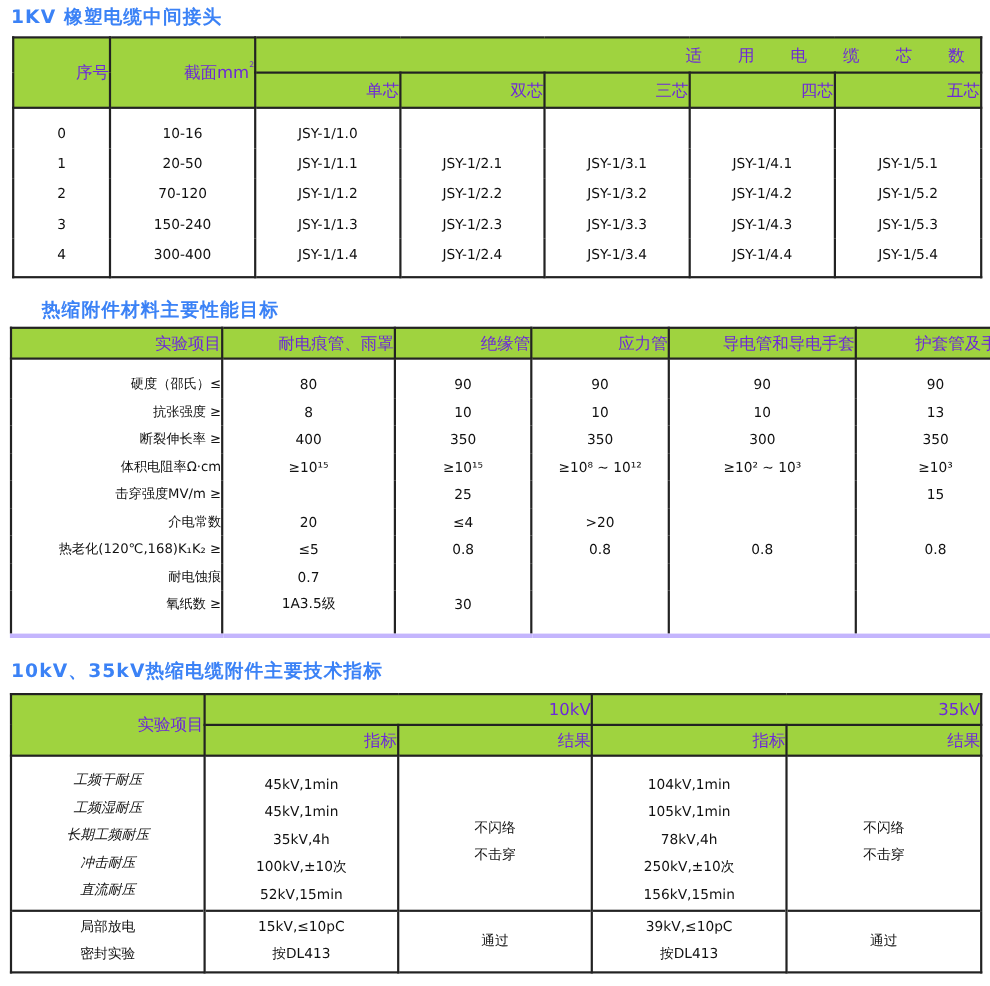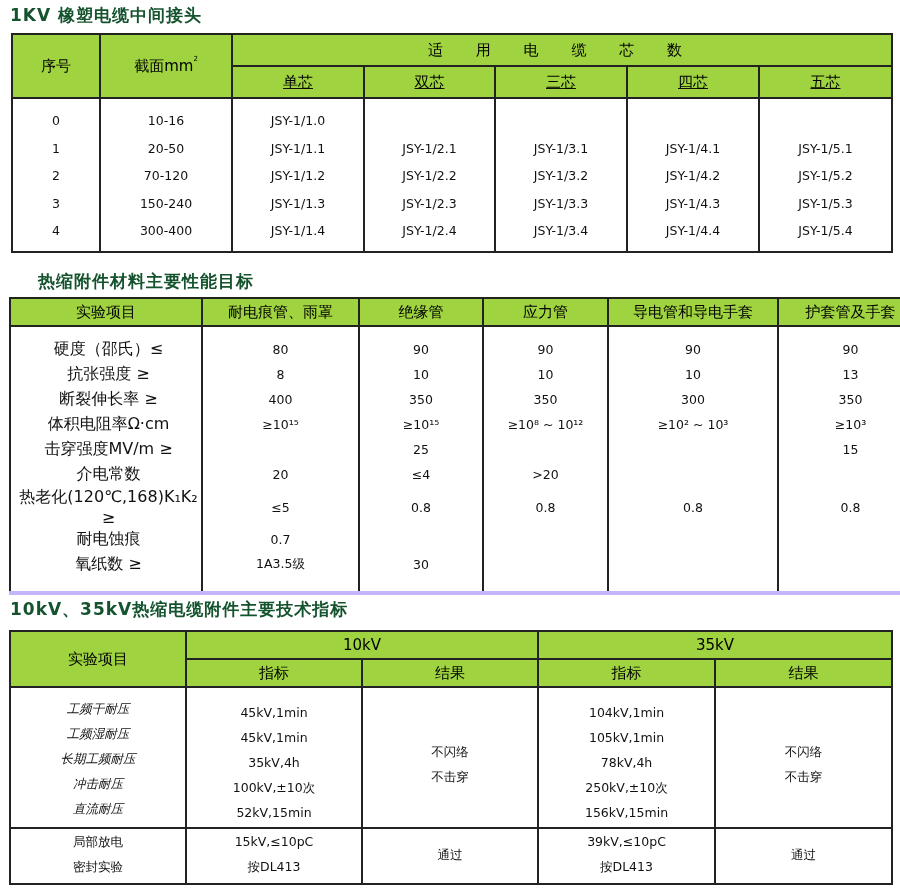--- a/index.html
+++ b/index.html
@@ -1,29 +1,29 @@
 <!DOCTYPE html>
 <html><head>
 <meta charset="utf-8">
 <style>
   html, body { margin: 0; padding: 0; background: #ffffff; }
   body { width: 900px; height: 896px; position: relative; font-family: "DejaVu Sans", "Liberation Sans", sans-serif; color: #111; overflow: hidden; }
-  .section-title { position: absolute; left: 10px; font-weight: bold; font-size: 17px; letter-spacing: 1px; color: #14532d; }
+  .section-title { position: absolute; left: 10px; font-weight: bold; font-size: 17px; letter-spacing: 1px; color: #3b82f6; }
   table { position: absolute; border-collapse: collapse; table-layout: fixed; }
   td, th { border: 2px solid #222; padding: 0; text-align: center; vertical-align: middle; font-weight: normal; }
-  th { background: #9fd33f; font-size: 15px; color: #000000; }
+  th { background: #9fd33f; font-size: 15px; color: #6d28d9; text-align: right; }
   td { font-size: 12.5px; background: #fff; }
   .t1 td { border-top: none; border-bottom: none; }
   .t1 tr.first td { border-top: 2px solid #222; padding-top: 8px; }
   .t1 tr.last td { border-bottom: 2px solid #222; padding-bottom: 6px; }
   .t1 td { height: 27.5px; }
   .t2 td { border-top: none; border-bottom: none; height: 25px; }
   .t2 tr.first td { border-top: 2px solid #222; padding-top: 10px; }
   .t2 tr.last td { border-bottom: 4px solid #c4b5fd; padding-bottom: 14px; }
-  .t2 td.label { text-align: center; padding-left: 5px; font-size: 16px; margin-left: 35px; }
+  .t2 td.label { text-align: right; padding-left: 5px; font-size: 12px; margin-left: 35px; }
   .t3 td { border-top: none; border-bottom: none; height: 25px; }
   .t3 tr.first td { border-top: 2px solid #222; padding-top: 12px; }
   .t3 tr.g2 td { border-top: 2px solid #222; }
   .t3 tr.last td { border-bottom: 2px solid #222; padding-bottom: 4px; }
   .multiline { white-space: pre-line; line-height: 25px; }
   sup { font-size: 7px; vertical-align: top; position: relative; top: -2px; }
   .spaced { letter-spacing: 14px; }
 </style>
 </head>
 <body>
@@ -38,21 +38,21 @@
       <col style="width:132px">
       <col style="width:132px">
       <col style="width:133px">
   </colgroup>
   <tbody>
       <tr style="height:32px;">
     <th rowspan="2">序号</th>
     <th rowspan="2"><span>截面mm</span><sup>2</sup></th>
     <th colspan="5" class="spaced">适 用 电 缆 芯 数</th>
   </tr>
-  <tr style="height:32px;text-decoration:underline;">
+  <tr style="height:32px;">
     <th>单芯</th>
     <th>双芯</th>
     <th>三芯</th>
     <th>四芯</th>
     <th>五芯</th>
   </tr>
   <tr class="first">
     <td>0</td>
     <td>10-16</td>
     <td>JSY-1/1.0</td>

